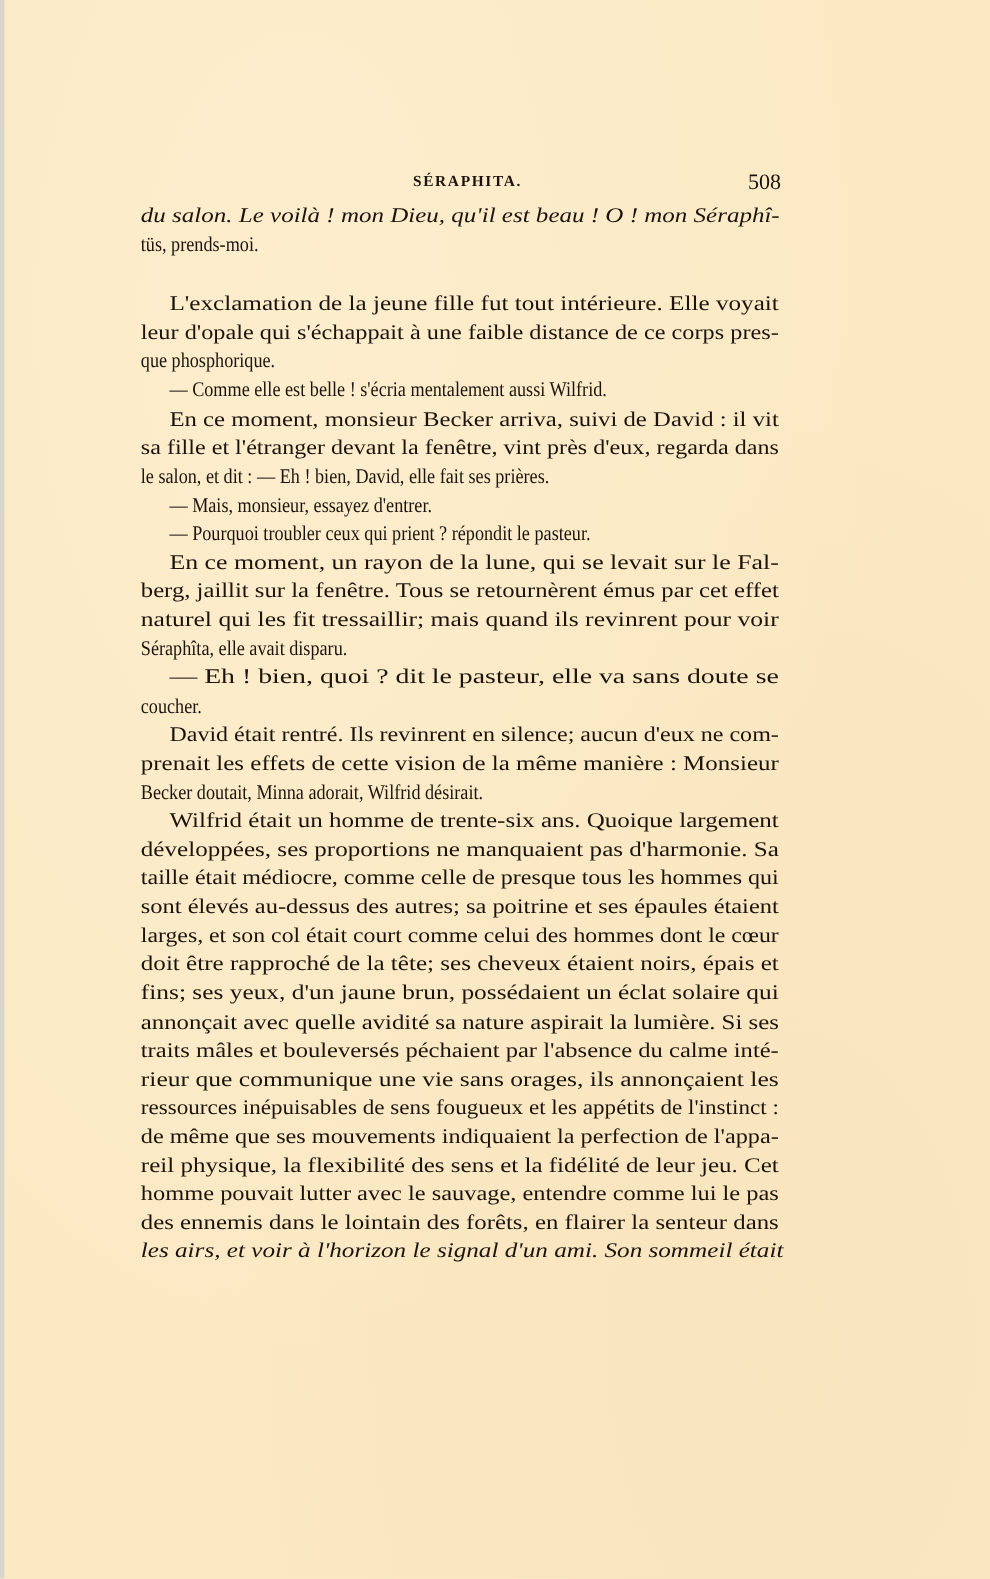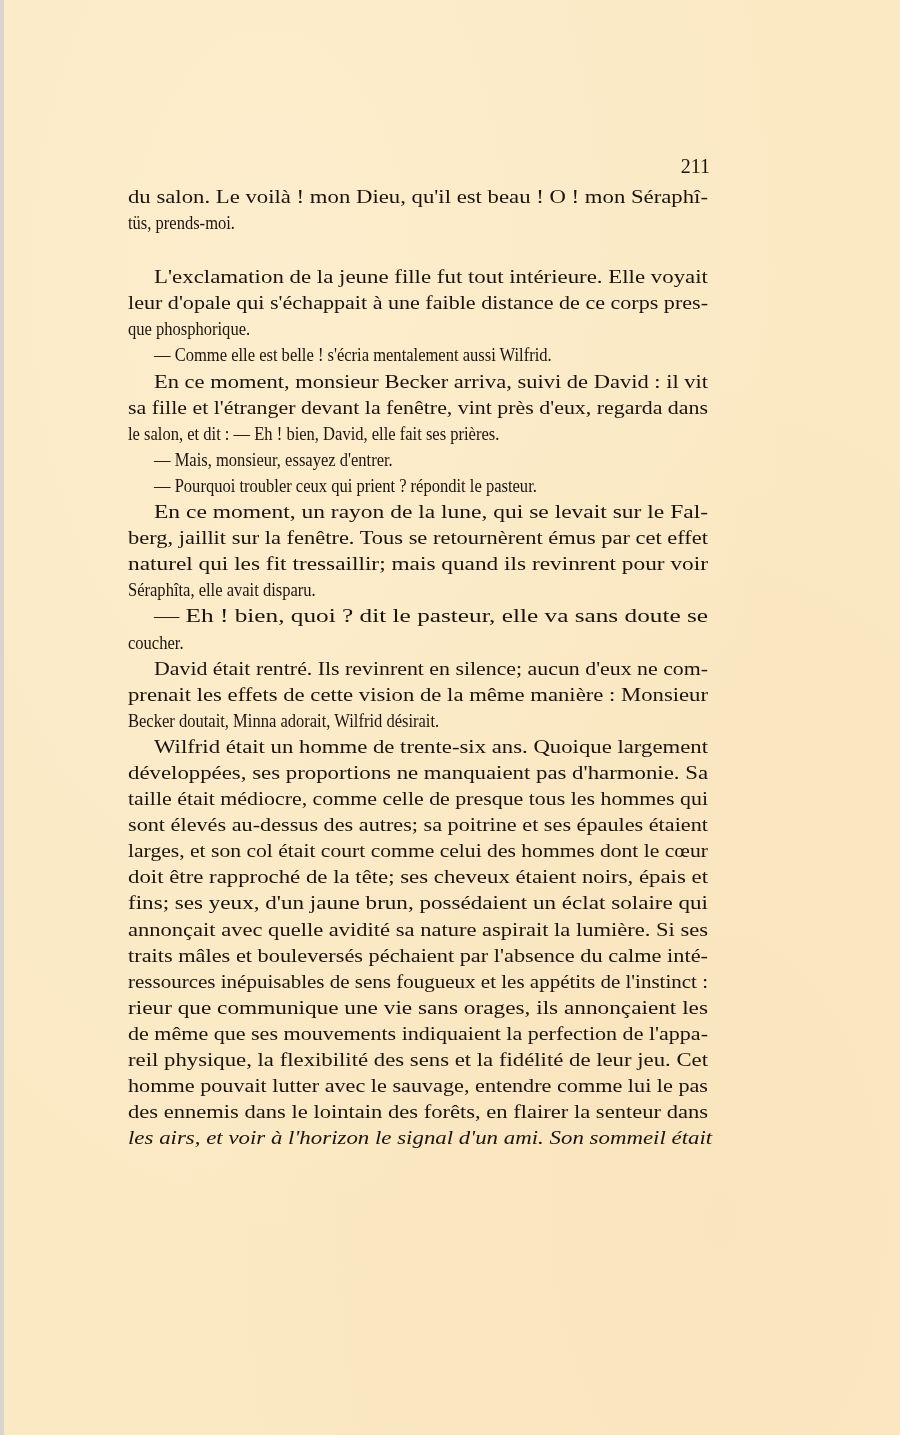--- a/index.html
+++ b/index.html
@@ -56,24 +56,25 @@
     transform-origin: left center;
   }
 </style>
 </head>
 <body>
 
 <div class="left-edge"></div>
 
 <div class="page">
   <div class="running-head">
-    <span class="page-number">211</span>
+    <span class="running-title">SÉRAPHITA.</span>
+    <span class="page-number">508</span>
   </div>
   <div id="body-text">
-      <div class="text-line" style="text-align: left; text-align-last: left;"><span class="text-inner" style="transform: scaleX(1.1967);">du salon. Le voilà ! mon Dieu, qu'il est beau ! O ! mon Séraphî-</span></div>
+      <div class="text-line" style="text-align: left; text-align-last: left; font-style: italic;"><span class="text-inner" style="transform: scaleX(1.1967);">du salon. Le voilà ! mon Dieu, qu'il est beau ! O ! mon Séraphî-</span></div>
       <div class="text-line last"><span class="text-inner" style="transform: scaleX(0.87);">tüs, prends-moi.</span></div>
       <div class="text-line indent" style="text-align: left; text-align-last: left; margin-top: 28px;"><span class="text-inner" style="transform: scaleX(1.2035);">L'exclamation de la jeune fille fut tout intérieure. Elle voyait</span></div>
       <div class="text-line" style="text-align: center; text-align-last: left;"><span class="text-inner" style="transform: scaleX(1.1622);">leur d'opale qui s'échappait à une faible distance de ce corps pres-</span></div>
       <div class="text-line last"><span class="text-inner" style="transform: scaleX(0.87);">que phosphorique.</span></div>
       <div class="text-line indent last"><span class="text-inner" style="transform: scaleX(0.87);">— Comme elle est belle ! s'écria mentalement aussi Wilfrid.</span></div>
       <div class="text-line indent" style="text-align: left; text-align-last: left;"><span class="text-inner" style="transform: scaleX(1.1837);">En ce moment, monsieur Becker arriva, suivi de David : il vit</span></div>
       <div class="text-line" style="text-align: left; text-align-last: left;"><span class="text-inner" style="transform: scaleX(1.1525);">sa fille et l'étranger devant la fenêtre, vint près d'eux, regarda dans</span></div>
       <div class="text-line last"><span class="text-inner" style="transform: scaleX(0.87);">le salon, et dit : — Eh ! bien, David, elle fait ses prières.</span></div>
       <div class="text-line indent last"><span class="text-inner" style="transform: scaleX(0.87);">— Mais, monsieur, essayez d'entrer.</span></div>
       <div class="text-line indent last"><span class="text-inner" style="transform: scaleX(0.87);">— Pourquoi troubler ceux qui prient ? répondit le pasteur.</span></div>
@@ -88,21 +89,21 @@
       <div class="text-line last"><span class="text-inner" style="transform: scaleX(0.87);">Becker doutait, Minna adorait, Wilfrid désirait.</span></div>
       <div class="text-line indent" style="text-align: left; text-align-last: left;"><span class="text-inner" style="transform: scaleX(1.1974);">Wilfrid était un homme de trente-six ans. Quoique largement</span></div>
       <div class="text-line" style="text-align: left; text-align-last: left;"><span class="text-inner" style="transform: scaleX(1.2007);">développées, ses proportions ne manquaient pas d'harmonie. Sa</span></div>
       <div class="text-line" style="text-align: left; text-align-last: left;"><span class="text-inner" style="transform: scaleX(1.1511);">taille était médiocre, comme celle de presque tous les hommes qui</span></div>
       <div class="text-line" style="text-align: left; text-align-last: left;"><span class="text-inner" style="transform: scaleX(1.1694);">sont élevés au-dessus des autres; sa poitrine et ses épaules étaient</span></div>
       <div class="text-line" style="text-align: left; text-align-last: left;"><span class="text-inner" style="transform: scaleX(1.1375);">larges, et son col était court comme celui des hommes dont le cœur</span></div>
       <div class="text-line" style="text-align: left; text-align-last: left;"><span class="text-inner" style="transform: scaleX(1.2002);">doit être rapproché de la tête; ses cheveux étaient noirs, épais et</span></div>
       <div class="text-line" style="text-align: left; text-align-last: left;"><span class="text-inner" style="transform: scaleX(1.2153);">fins; ses yeux, d'un jaune brun, possédaient un éclat solaire qui</span></div>
       <div class="text-line" style="text-align: left; text-align-last: left;"><span class="text-inner" style="transform: scaleX(1.1859);">annonçait avec quelle avidité sa nature aspirait la lumière. Si ses</span></div>
       <div class="text-line" style="text-align: left; text-align-last: left;"><span class="text-inner" style="transform: scaleX(1.1752);">traits mâles et bouleversés péchaient par l'absence du calme inté-</span></div>
+      <div class="text-line" style="text-align: left; text-align-last: left;"><span class="text-inner" style="transform: scaleX(1.2241);">rieur que communique une vie sans orages, ils annonçaient les</span></div>
       <div class="text-line" style="text-align: left; text-align-last: left;"><span class="text-inner" style="transform: scaleX(1.1053);">ressources inépuisables de sens fougueux et les appétits de l'instinct :</span></div>
-      <div class="text-line" style="text-align: left; text-align-last: left;"><span class="text-inner" style="transform: scaleX(1.2241);">rieur que communique une vie sans orages, ils annonçaient les</span></div>
       <div class="text-line" style="text-align: left; text-align-last: left;"><span class="text-inner" style="transform: scaleX(1.1602);">de même que ses mouvements indiquaient la perfection de l'appa-</span></div>
       <div class="text-line" style="text-align: left; text-align-last: left;"><span class="text-inner" style="transform: scaleX(1.1975);">reil physique, la flexibilité des sens et la fidélité de leur jeu. Cet</span></div>
       <div class="text-line" style="text-align: right; text-align-last: left;"><span class="text-inner" style="transform: scaleX(1.1683);">homme pouvait lutter avec le sauvage, entendre comme lui le pas</span></div>
       <div class="text-line" style="text-align: left; text-align-last: left;"><span class="text-inner" style="transform: scaleX(1.1871);">des ennemis dans le lointain des forêts, en flairer la senteur dans</span></div>
       <div class="text-line" style="text-align: right; text-align-last: left; font-style: italic;"><span class="text-inner" style="transform: scaleX(1.2039);">les airs, et voir à l'horizon le signal d'un ami. Son sommeil était</span></div>
     </div>
 </div>
 
 </body></html>

